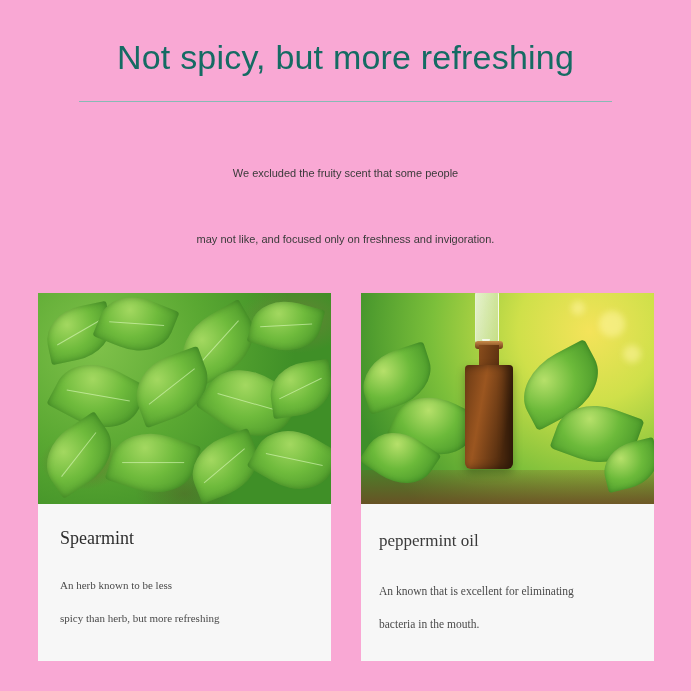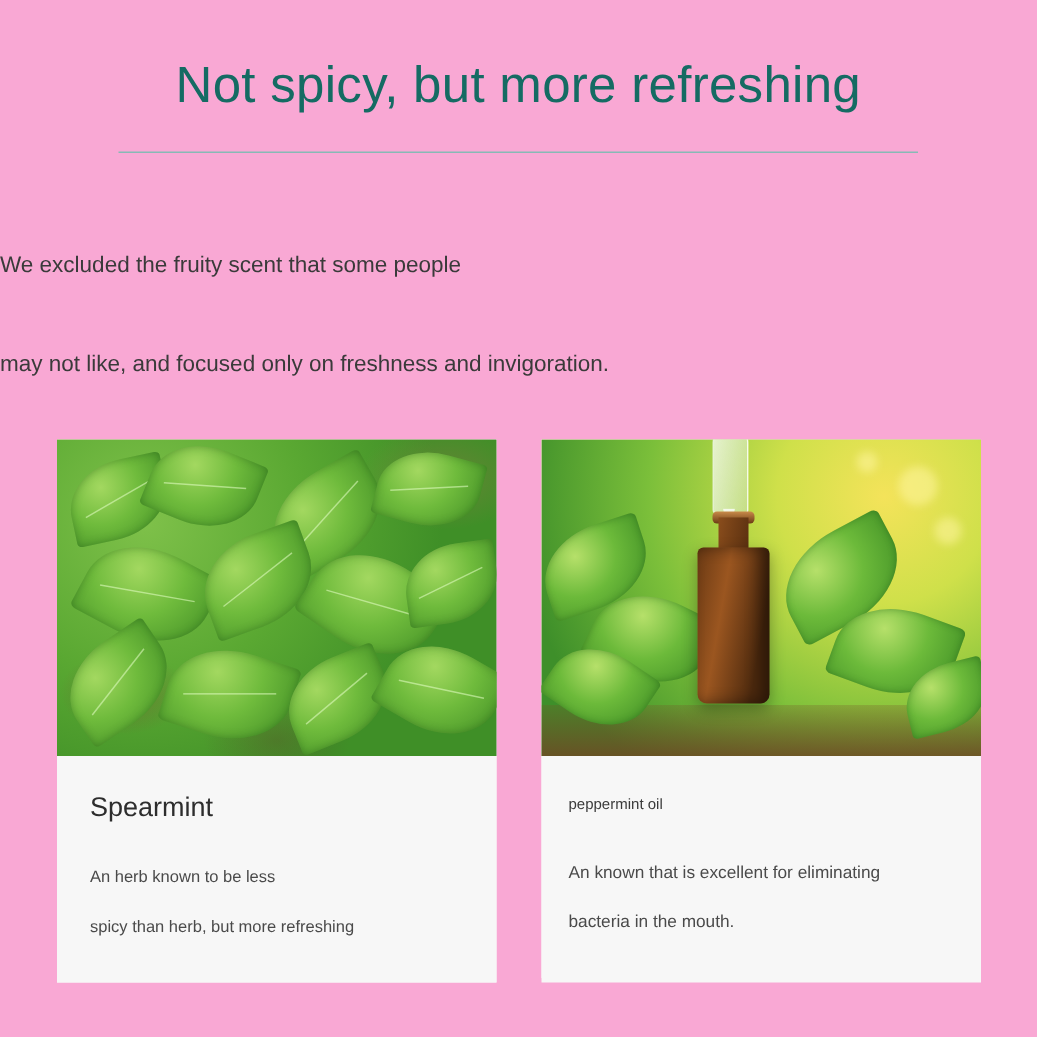--- a/index.html
+++ b/index.html
@@ -36,21 +36,22 @@
     top: 101px;
     left: 79px;
     width: 533px;
     height: 1px;
     background: #88b9b5;
   }
   .subline {
     position: absolute;
     left: 0;
     width: 691px;
-    font-size: 15px;
+    text-align: center;
+    font-size: 11px;
     color: #3a3a3a;
     line-height: 22px;
   }
   .subline-1 { top: 151px; }
   .subline-2 { top: 217px; }
 
   .cards {
     position: absolute;
     top: 293px;
     left: 38px;
@@ -66,29 +67,30 @@
   }
   .card-photo {
     width: 293px;
     height: 211px;
     position: relative;
     overflow: hidden;
   }
   .card-body {
     padding: 18px 18px 20px 18px;
     background: #f7f7f7;
+    font-family: Liberation Serif, serif;
   }
   .card-title-lg {
     font-size: 18px;
     color: #2d2d2d;
     margin: 6px 0 20px 4px;
     font-weight: 400;
   }
   .card-title-sm {
-    font-size: 10px;
+    font-size: 17px;
     color: #3a3a3a;
     margin: 9px 0 24px 0px;
     font-weight: 400;
   }
   .card-text {
     font-size: 11px;
     color: #4a4a4a;
     line-height: 33px;
     margin: 0 0 0 4px;
   }

